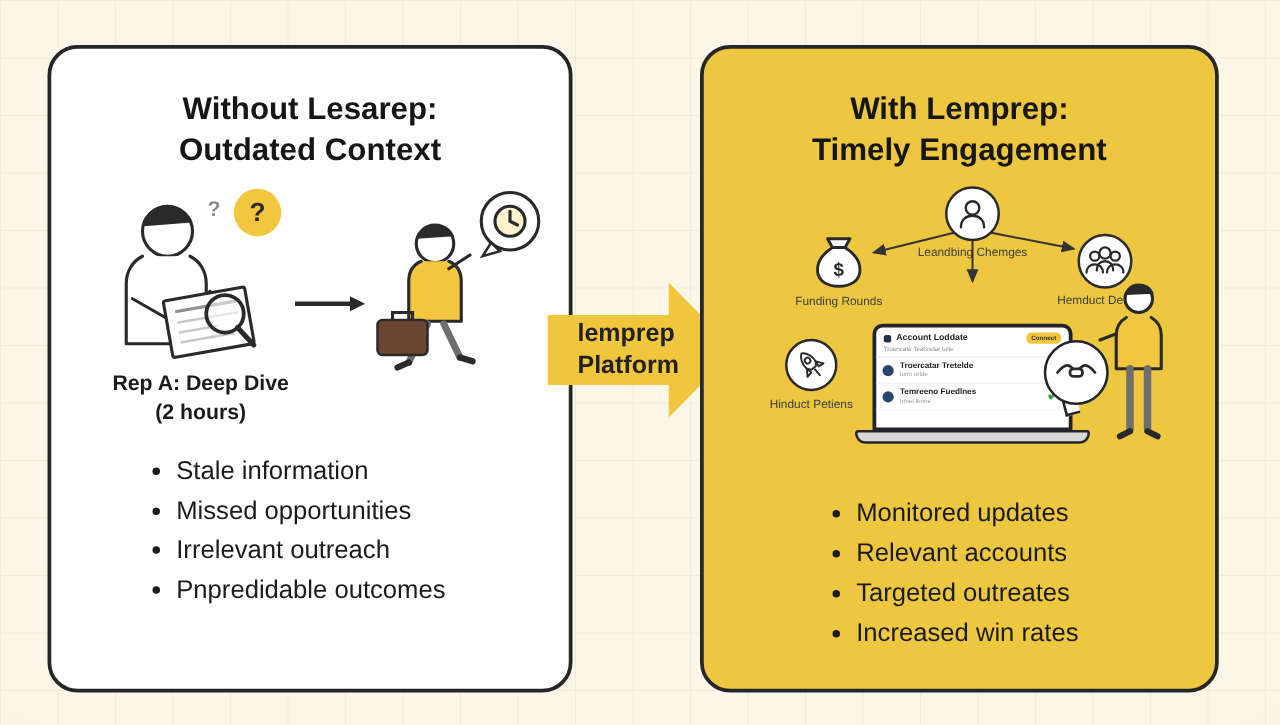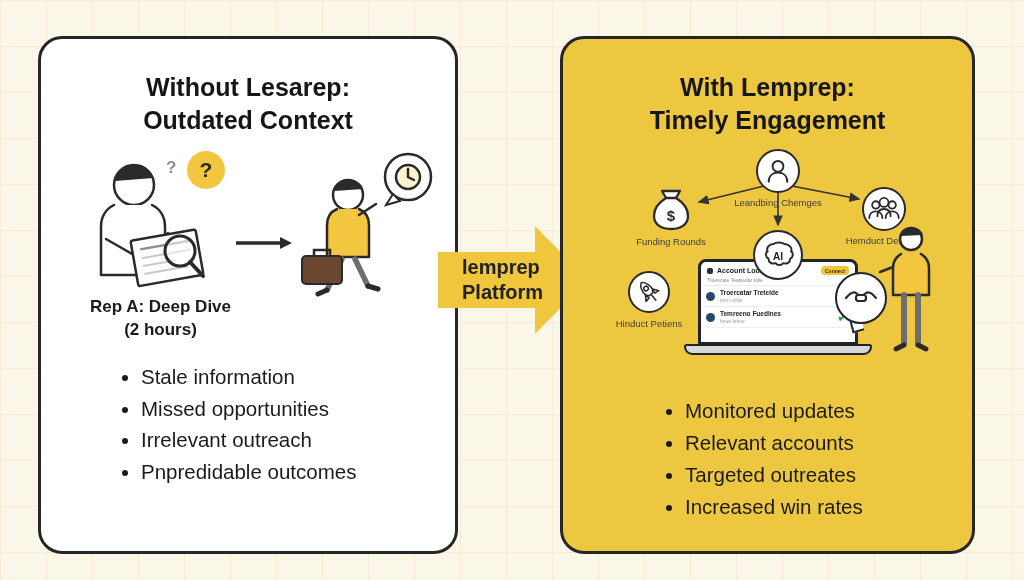--- a/index.html
+++ b/index.html
@@ -252,26 +252,20 @@
         <circle cx="32" cy="12" r="4.5"></circle>
         <circle cx="22" cy="9" r="5.5"></circle>
         <path d="M4 28c0-5 3.5-8 8-8s8 3 8 8"></path>
         <path d="M24 28c0-5 3.5-8 8-8s8 3 8 8"></path>
         <path d="M14 26c0-6 3.5-9 8-9s8 3 8 9"></path>
       </g>
     </svg>
   </div>
   <div class="node-label" style="left:261px; top:196px;">Hemduct Dertoms</div>
 
-  <div class="node-circle" style="left:190px; top:191px; width:50px; height:50px; z-index:3;">
-    <svg width="40" height="40" viewBox="0 0 44 44">
-      <path d="M17 10c-5 0-8 4-6.5 8-2.5 1.5-2.5 6.5 1 8 0 4 4 6.5 8 5 1.5 2.5 6.5 2.5 8 0 4 1.5 8-1 8-5 3.5-1.5 3.5-6.5 1-8C38 14 34 10 29 10c-3-2.5-9-2.5-12 0z" fill="#ffffff" stroke="#2a2a2a" stroke-width="2.2" stroke-linejoin="round"></path>
-      <text x="22" y="27" text-anchor="middle" font-size="11" font-weight="bold" fill="#23232b">AI</text>
-    </svg>
-  </div>
 
   <div class="node-circle" style="left:65px; top:232px; width:42px; height:42px;">
     <svg width="32" height="32" viewBox="0 0 42 42">
       <g transform="rotate(-40 21 21)" stroke="#2a2a2a" stroke-width="2" fill="#ffffff" stroke-linejoin="round">
         <path d="M21 5c5 3 7 10 6 16l-3 4h-6l-3-4c-1-6 1-13 6-16z"></path>
         <circle cx="21" cy="15" r="3" fill="#ffffff"></circle>
         <path d="M15 21l-5 7 6-1z"></path>
         <path d="M27 21l5 7-6-1z"></path>
         <path d="M21 27v8" fill="none" stroke-linecap="round"></path>
       </g>

